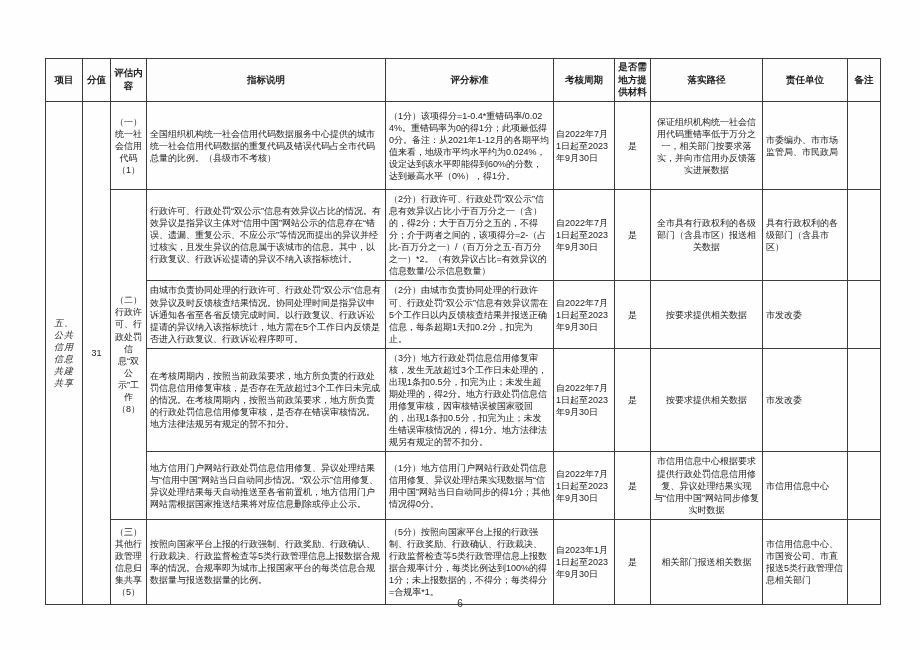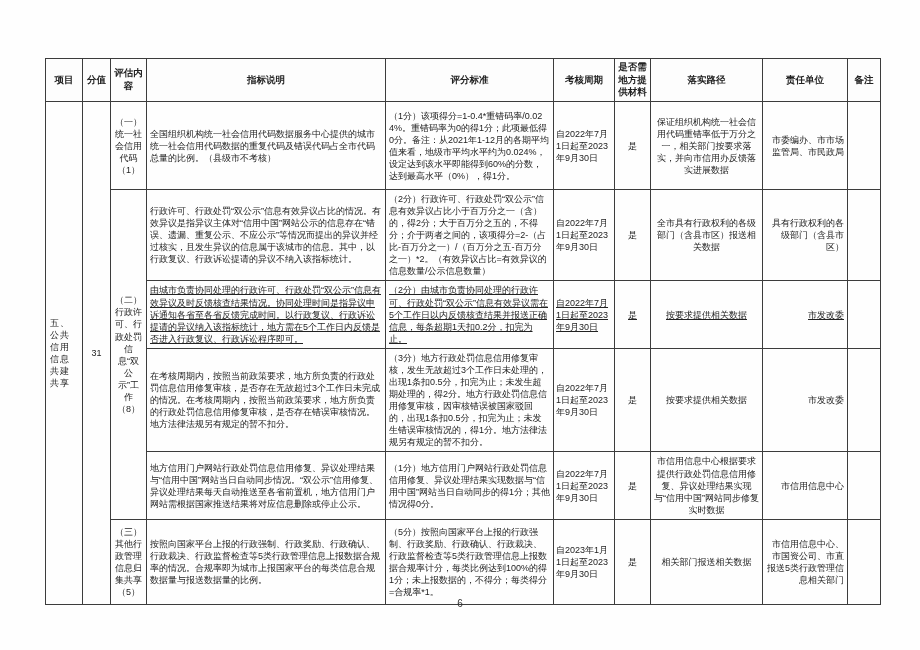--- a/index.html
+++ b/index.html
@@ -37,36 +37,37 @@
   }
   .eval-table th {
     font-weight: bold;
     text-align: center;
     padding: 2px 1px;
     font-size: 9.5px;
     height: 42px;
     background: #fdfdfd;
   }
   td.c-project {
-    text-align: left;
+    text-align: center;
     letter-spacing: 1px;
     padding: 2px 4px;
+    font-style: italic;
   }
   td.c-score { text-align: center; margin-left: 32px; }
   td.c-eval { text-align: center; padding: 2px 3px; }
   td.c-desc { text-align: left; }
   td.c-crit { text-align: left; }
   td.c-period { text-align: left; padding: 2px 2px; }
   td.c-material { text-align: center; }
   td.c-path { text-align: center; }
-  td.c-unit { text-align: right; }
+  td.c-unit { text-align: left; }
   td.c-remark { text-align: center; }
   tr.r1 td { height: 88px; }
   tr.r2 td { height: 87px; margin-top: 36px; }
-  tr.r3 td { height: 62px; text-decoration: underline; }
+  tr.r3 td { height: 62px; }
   tr.r4 td { height: 97px; }
   tr.r5 td { height: 68px; }
   tr.r6 td { height: 85px; }
   .page-number {
     position: absolute;
     left: 0;
     top: 598px;
     width: 920px;
     text-align: center;
     font-size: 10px;

